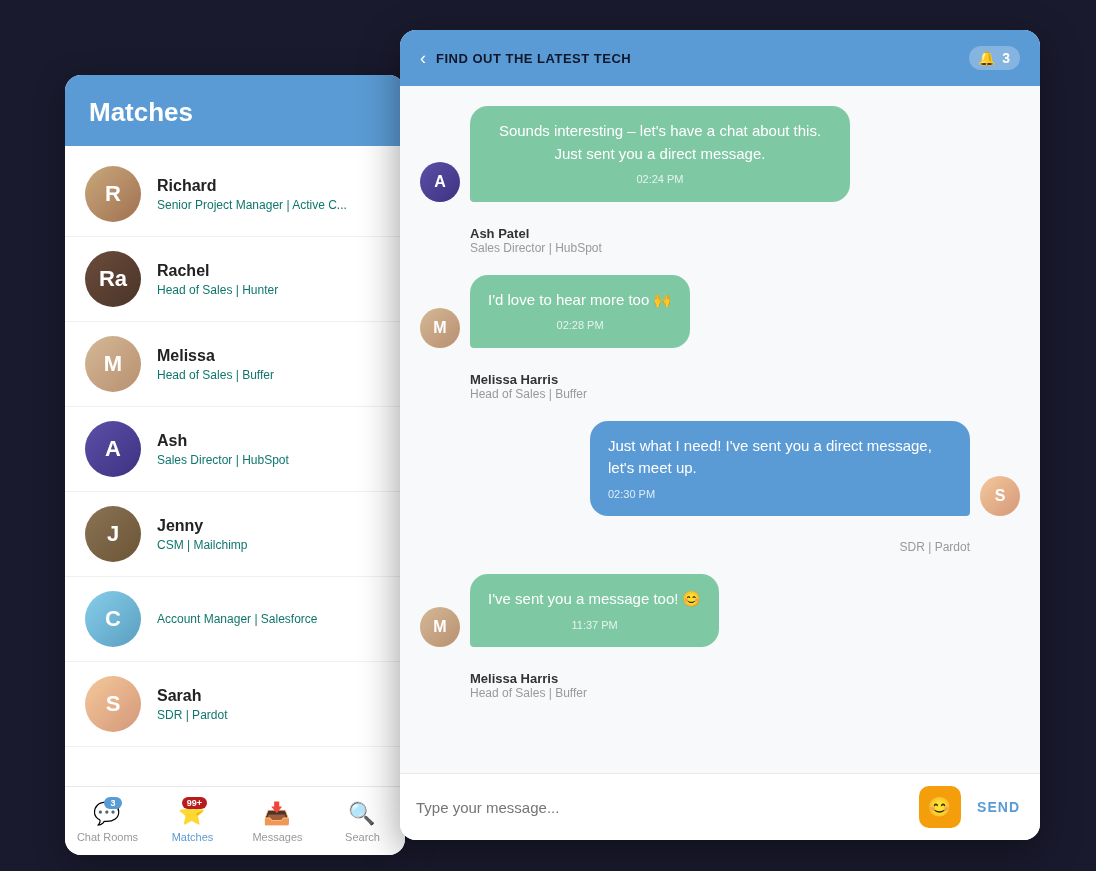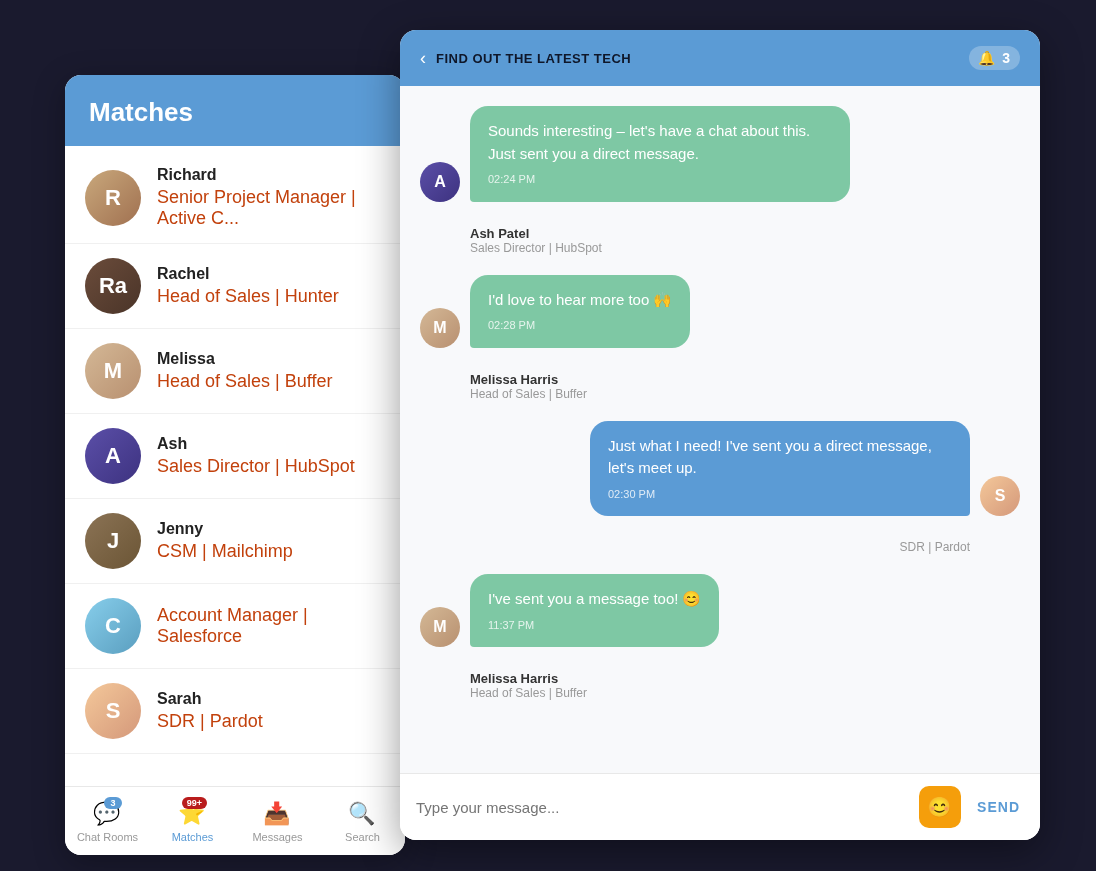--- a/index.html
+++ b/index.html
@@ -68,22 +68,22 @@
     }
 
     .match-info { flex: 1; }
     .match-name {
       font-size: 16px;
       font-weight: 700;
       color: #222;
       margin-bottom: 3px;
     }
     .match-role {
-      font-size: 18px;
-      color: #c2410c;
+      font-size: 12px;
+      color: #0f766e;
     }
 
     
     .bottom-nav {
       display: flex;
       border-top: 1px solid #e8e8e8;
       padding: 10px 0 8px;
       background: #fff;
       flex-shrink: 0;
     }
@@ -226,20 +226,21 @@
       max-width: 380px;
       padding: 14px 18px;
       border-radius: 18px;
       font-size: 15px;
       line-height: 1.5;
       color: #fff;
     }
     .bubble.incoming {
       background: #7ec8a4;
       border-bottom-left-radius: 4px;
+      text-align: center;
     }
     .bubble.outgoing {
       background: #5b9bd5;
       border-bottom-right-radius: 4px;
     }
     .bubble-time {
       font-size: 11px;
       color: rgba(255,255,255,0.8);
       margin-top: 6px;
     }

